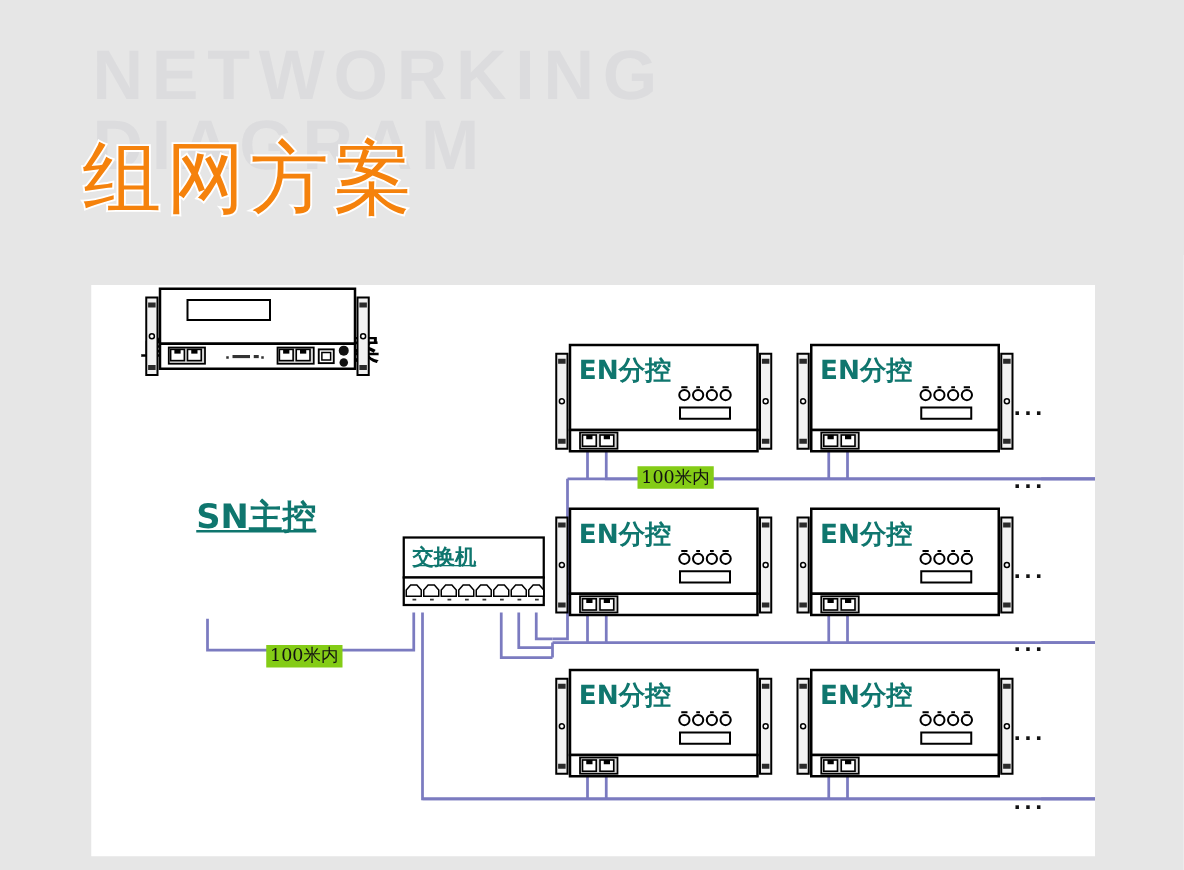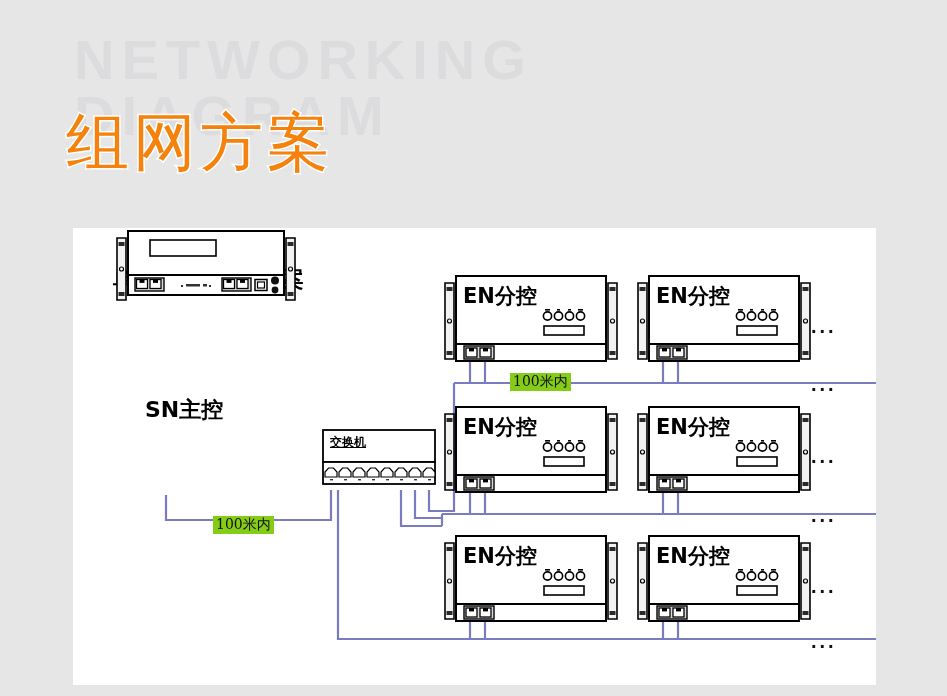--- a/index.html
+++ b/index.html
@@ -80,29 +80,30 @@
     letter-spacing: 1px;
     white-space: nowrap;
     font-family: "DejaVu Sans", "Liberation Sans", sans-serif;
   }
 
   
   .dev-label {
     position: absolute;
     font-size: 21px;
     font-weight: bold;
-    color: #000000;
+    color: #0f766e;
     white-space: nowrap;
     font-family: "DejaVu Sans", "Liberation Sans", sans-serif;
     letter-spacing: 0px;
   }
   #label-sn {
-    left: 72px;
+    left: 84px;
     top: 167px;
-    font-size: 22px;
+    font-size: 27px;
+    text-decoration: underline;
   }
 
   
   .dist-label {
     position: absolute;
     font-size: 14px;
     color: #111;
     white-space: nowrap;
     font-family: "DejaVu Serif", "Liberation Serif", serif;
     background: #84cc16;
@@ -301,21 +302,21 @@
     <use href="#en-unit" x="383" y="48"></use>
     <use href="#en-unit" x="576" y="48"></use>
     <use href="#en-unit" x="383" y="179"></use>
     <use href="#en-unit" x="576" y="179"></use>
     <use href="#en-unit" x="383" y="308"></use>
     <use href="#en-unit" x="576" y="308"></use>
   </svg>
 
   <div class="dev-label" id="label-sn">SN主控</div>
 
-  <div class="dev-label" style="left:257px; top:206px; font-size:12px;text-decoration:underline;">交换机</div>
+  <div class="dev-label" style="left:257px; top:206px; font-size:17px;text-decoration:underline;">交换机</div>
 
   <div class="dev-label" style="left:390px; top:54px;">EN分控</div>
   <div class="dev-label" style="left:583px; top:54px;">EN分控</div>
   <div class="dev-label" style="left:390px; top:185px;">EN分控</div>
   <div class="dev-label" style="left:583px; top:185px;">EN分控</div>
   <div class="dev-label" style="left:390px; top:314px;">EN分控</div>
   <div class="dev-label" style="left:583px; top:314px;">EN分控</div>
 
   <div class="dist-label" style="left:437px; top:145px;">100米内</div>
   <div class="dist-label" style="left:140px; top:288px;">100米内</div>

